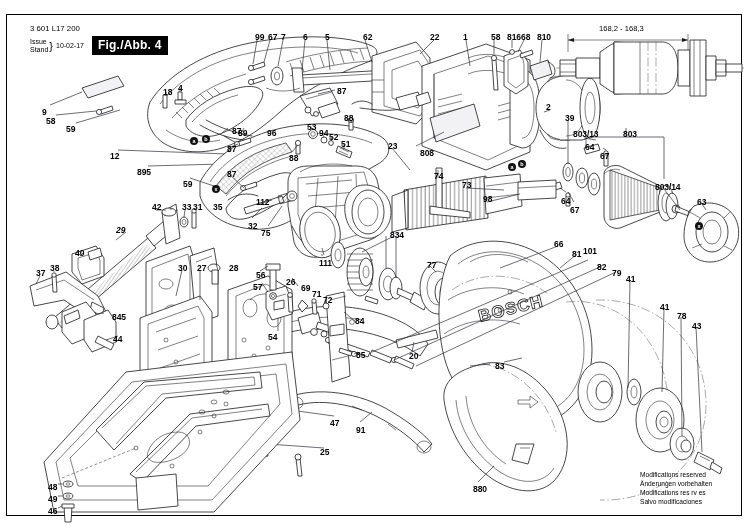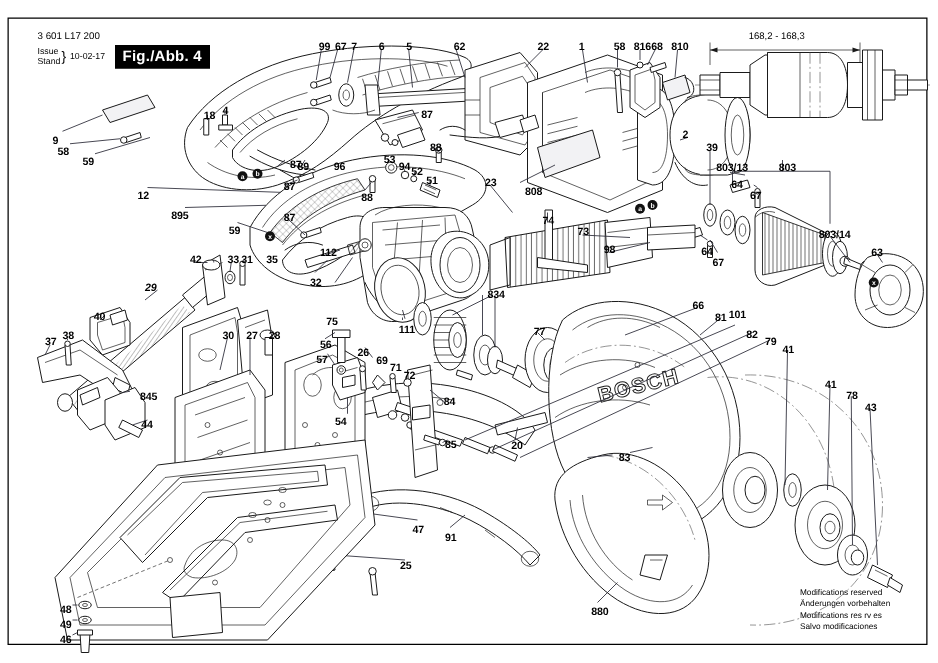--- a/index.html
+++ b/index.html
@@ -740,21 +740,21 @@
       <div class="lbl" style="left: 600px; top: 152px;">67</div>
       <div class="lbl" style="left: 561px; top: 197px;">64</div>
       <div class="lbl" style="left: 570px; top: 206px;">67</div>
       <div class="lbl" style="left: 655px; top: 183px;">803/14</div>
       <div class="lbl" style="left: 697px; top: 198px;">63</div>
       <div class="lbl" style="left: 434px; top: 172px;">74</div>
       <div class="lbl" style="left: 462px; top: 181px;">73</div>
       <div class="lbl" style="left: 483px; top: 195px;">98</div>
       <div class="lbl" style="left: 256px; top: 198px;">112</div>
       <div class="lbl" style="left: 248px; top: 222px;">32</div>
-      <div class="lbl" style="left: 261px; top: 229px; margin-top: 24px;">75</div>
+      <div class="lbl" style="left: 261px; top: 229px;">75</div>
       <div class="lbl" style="left: 319px; top: 259px;">111</div>
       <div class="lbl" style="left: 390px; top: 231px;">834</div>
       <div class="lbl" style="left: 427px; top: 261px;">77</div>
       <div class="lbl" style="left: 554px; top: 240px;">66</div>
       <div class="lbl" style="left: 572px; top: 250px;">81</div>
       <div class="lbl" style="left: 583px; top: 247px;">101</div>
       <div class="lbl" style="left: 597px; top: 263px;">82</div>
       <div class="lbl" style="left: 612px; top: 269px;">79</div>
       <div class="lbl" style="left: 626px; top: 275px;">41</div>
       <div class="lbl" style="left: 495px; top: 362px;">83</div>
@@ -766,21 +766,21 @@
       <div class="lbl" style="left: 182px; top: 203px;">33</div>
       <div class="lbl" style="left: 193px; top: 203px;">31</div>
       <div class="lbl" style="left: 116px; top: 226px; font-style: italic;">29</div>
       <div class="lbl" style="left: 75px; top: 249px;">40</div>
       <div class="lbl" style="left: 36px; top: 269px;">37</div>
       <div class="lbl" style="left: 50px; top: 264px;">38</div>
       <div class="lbl" style="left: 112px; top: 313px;">845</div>
       <div class="lbl" style="left: 113px; top: 335px;">44</div>
       <div class="lbl" style="left: 178px; top: 264px;">30</div>
       <div class="lbl" style="left: 197px; top: 264px;">27</div>
-      <div class="lbl" style="left: 215px; top: 264px;">28</div>
+      <div class="lbl" style="left: 229px; top: 264px;">28</div>
       <div class="lbl" style="left: 256px; top: 271px;">56</div>
       <div class="lbl" style="left: 253px; top: 283px;">57</div>
       <div class="lbl" style="left: 286px; top: 278px;">26</div>
       <div class="lbl" style="left: 301px; top: 284px;">69</div>
       <div class="lbl" style="left: 312px; top: 290px;">71</div>
       <div class="lbl" style="left: 323px; top: 296px;">72</div>
       <div class="lbl" style="left: 268px; top: 333px;">54</div>
       <div class="lbl" style="left: 355px; top: 317px;">84</div>
       <div class="lbl" style="left: 356px; top: 351px;">85</div>
       <div class="lbl" style="left: 409px; top: 352px;">20</div>

